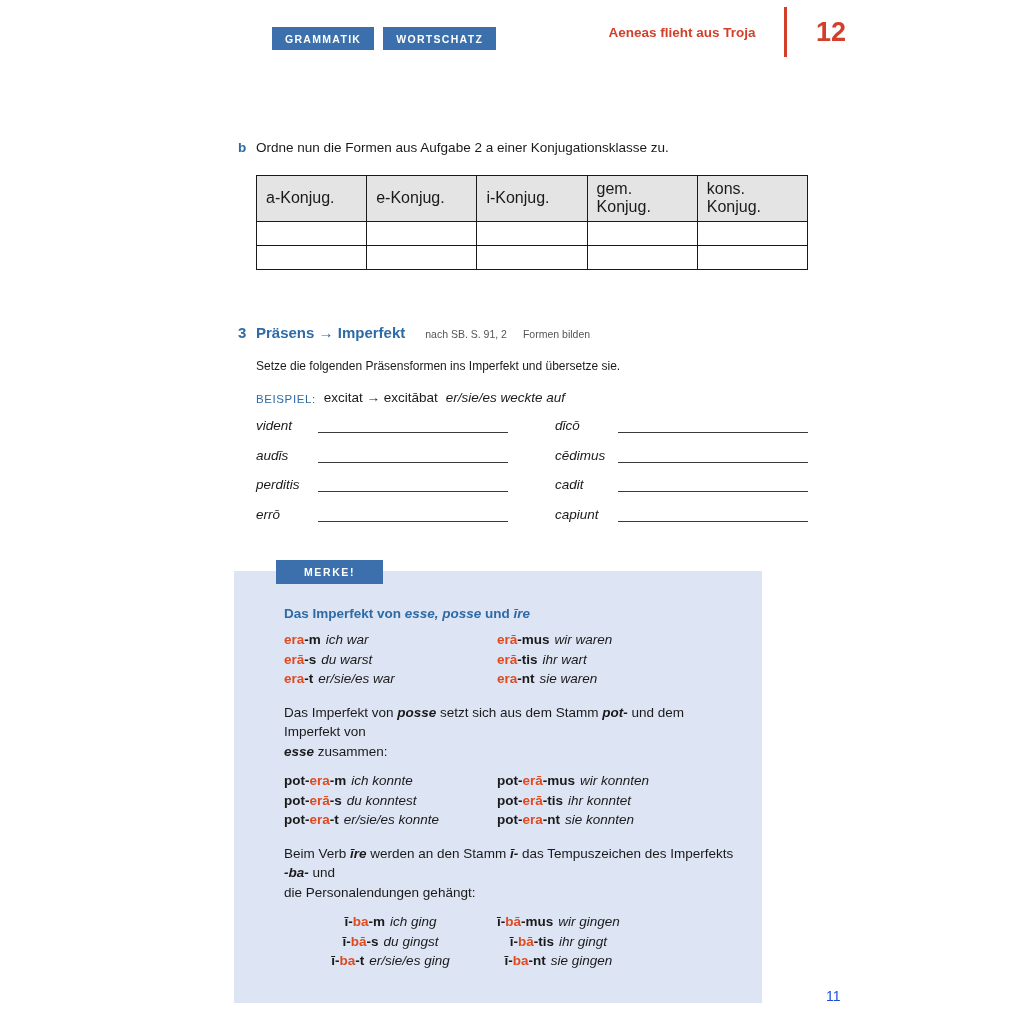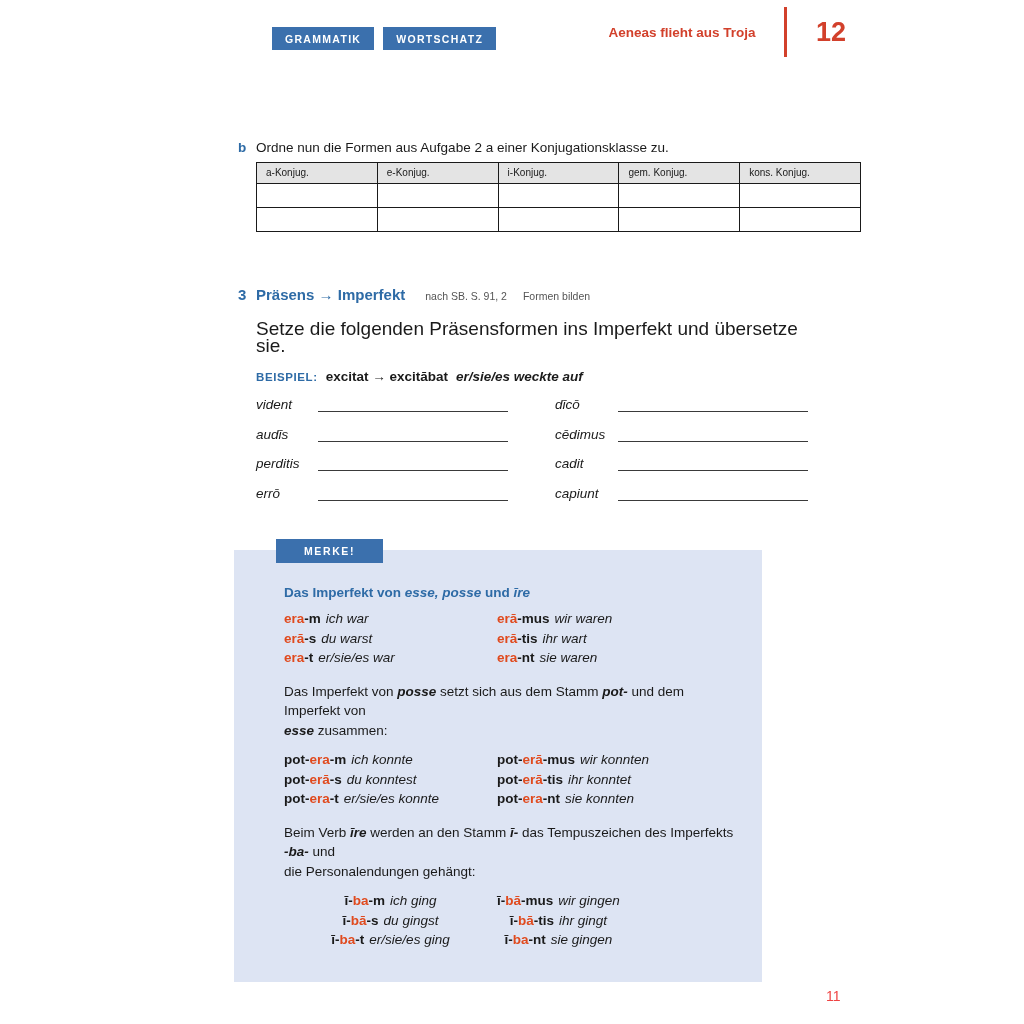--- a/index.html
+++ b/index.html
@@ -14,34 +14,34 @@
   .chapter { position:absolute; top:7px; right:178px; height:50px; display:flex; align-items:center; gap:29px; }
   .chapter-title { color:var(--accent_red,#d2402b); font-weight:bold; font-size:13.5px; }
   .chapter-rule { width:2.5px; height:50px; background:var(--accent_red,#d2402b); }
   .chapter-num { color:var(--accent_red,#d2402b); font-weight:bold; font-size:27px; }
 
   .content { position:absolute; left:238px; top:139px; width:570px; }
 
   .task-b { display:flex; font-size:13.5px; line-height:18px; }
   .task-letter { color:var(--heading_blue,#2e6ba6); font-weight:bold; width:18px; flex:none; }
 
-  .konj-table { border-collapse:collapse; table-layout:fixed; margin:5px 0 0 18px; width:605px; font-size:10px; }
+  .konj-table { border-collapse:collapse; table-layout:fixed; margin:18px 0 0 18px; width:552px; font-size:16px; }
   .konj-table th { background:var(--table_header_bg,#e4e4e4); font-weight:normal; text-align:left;
                    padding:4px 9px 5px; border:1px solid #1a1a1a; border-top:1.5px solid #1a1a1a; }
   .konj-table td { border:1px solid #1a1a1a; height:24px; }
 
   .sec3-head { display:flex; align-items:baseline; margin-top:54px; }
   .sec-num { color:var(--heading_blue,#2e6ba6); font-weight:bold; font-size:15px; width:18px; flex:none; }
   .sec-title { color:var(--heading_blue,#2e6ba6); font-weight:bold; font-size:15px; }
   .sec-ref { font-size:10.5px; color:#555; margin-left:20px; }
   .sec-tag { font-size:10.5px; color:#555; margin-left:16px; }
 
-  .instruction { font-size:19px; margin-top:17px; padding-left:18px; line-height:17px; }
-
-  .example { margin-top:15px; padding-left:18px; font-size:13.5px; display:flex; align-items:center; gap:8px;font-weight:bold; }
+  .instruction { font-size:12px; margin-top:17px; padding-left:18px; line-height:17px; }
+
+  .example { margin-top:15px; padding-left:18px; font-size:13.5px; display:flex; align-items:flex-end; gap:8px; }
   .bsp-label { color:var(--heading_blue,#2e6ba6); font-size:11.5px; letter-spacing:0.6px; }
   .bsp-trans { font-style:italic; }
 
   .fill-cols { display:flex; gap:47px; margin-top:12px; padding-left:18px;font-style:italic; }
   .fill-row { display:flex; align-items:flex-start; height:29.5px; }
   .fill-word { font-size:13.5px; line-height:17px; width:62px; flex:none; }
   .fill-col:last-child .fill-word { width:63px; }
   .fill-line { width:190px; height:1px; background:#3a3a3a; margin-top:15px; }
 
   .merke { position:relative; margin:36px 0 0 -4px; width:528px; background:var(--panel_bg,#dde4f3);
@@ -53,21 +53,21 @@
   .merke-p { font-size:13.5px; line-height:19.5px; margin-bottom:10px; }
   .lat { font-weight:bold; font-style:italic; }
   .conj { display:flex; margin:0 0 14px; }
   .conj-col { width:213px; flex:none; }
   .conj-col:last-child { width:auto; }
   .conj-row { font-size:13.5px; line-height:19.5px; }
   .pfx, .end { font-weight:bold; color:#1a1a1a; }
   .stem { font-weight:bold; color:var(--stem_red,#e04a1e); }
   .tr { font-style:italic; margin-left:5px; }
 
-  .page-num { position:absolute; left:826px; top:988px; font-size:14px; color:#ef4444; }
+  .page-num { position:absolute; left:826px; top:988px; font-size:14px; color:#1d4ed8; }
 </style>
 </head>
 <body>
 
 <div class="page">
 
   <div class="badges">
     <span class="badge">GRAMMATIK</span>
     <span class="badge">WORTSCHATZ</span>
   </div>

